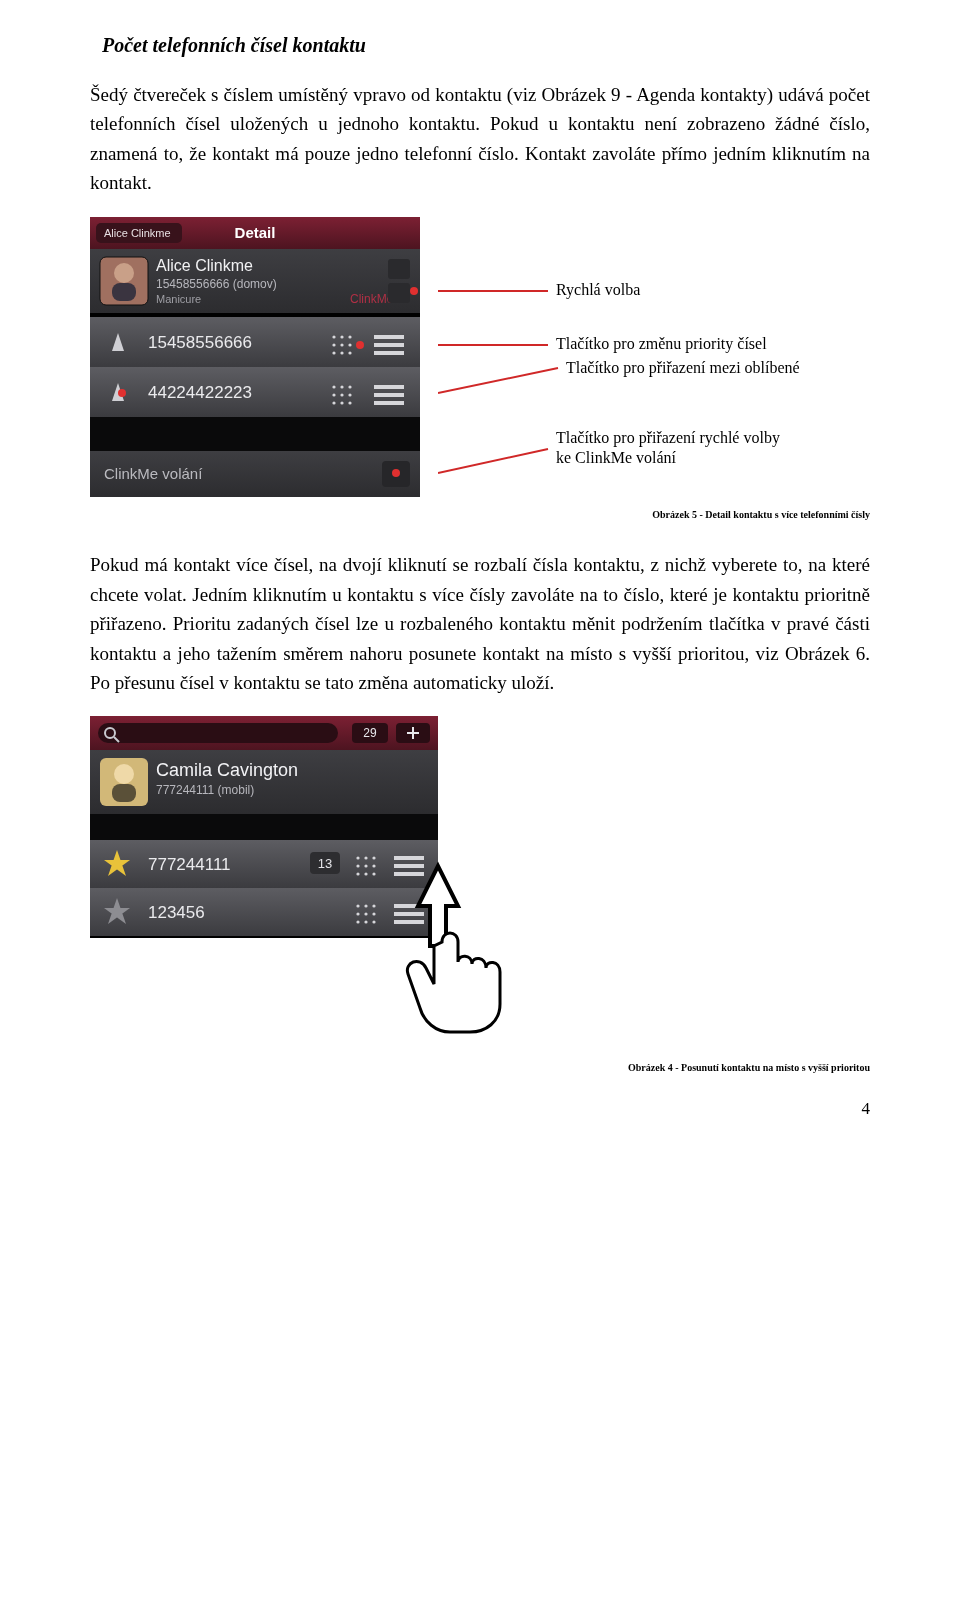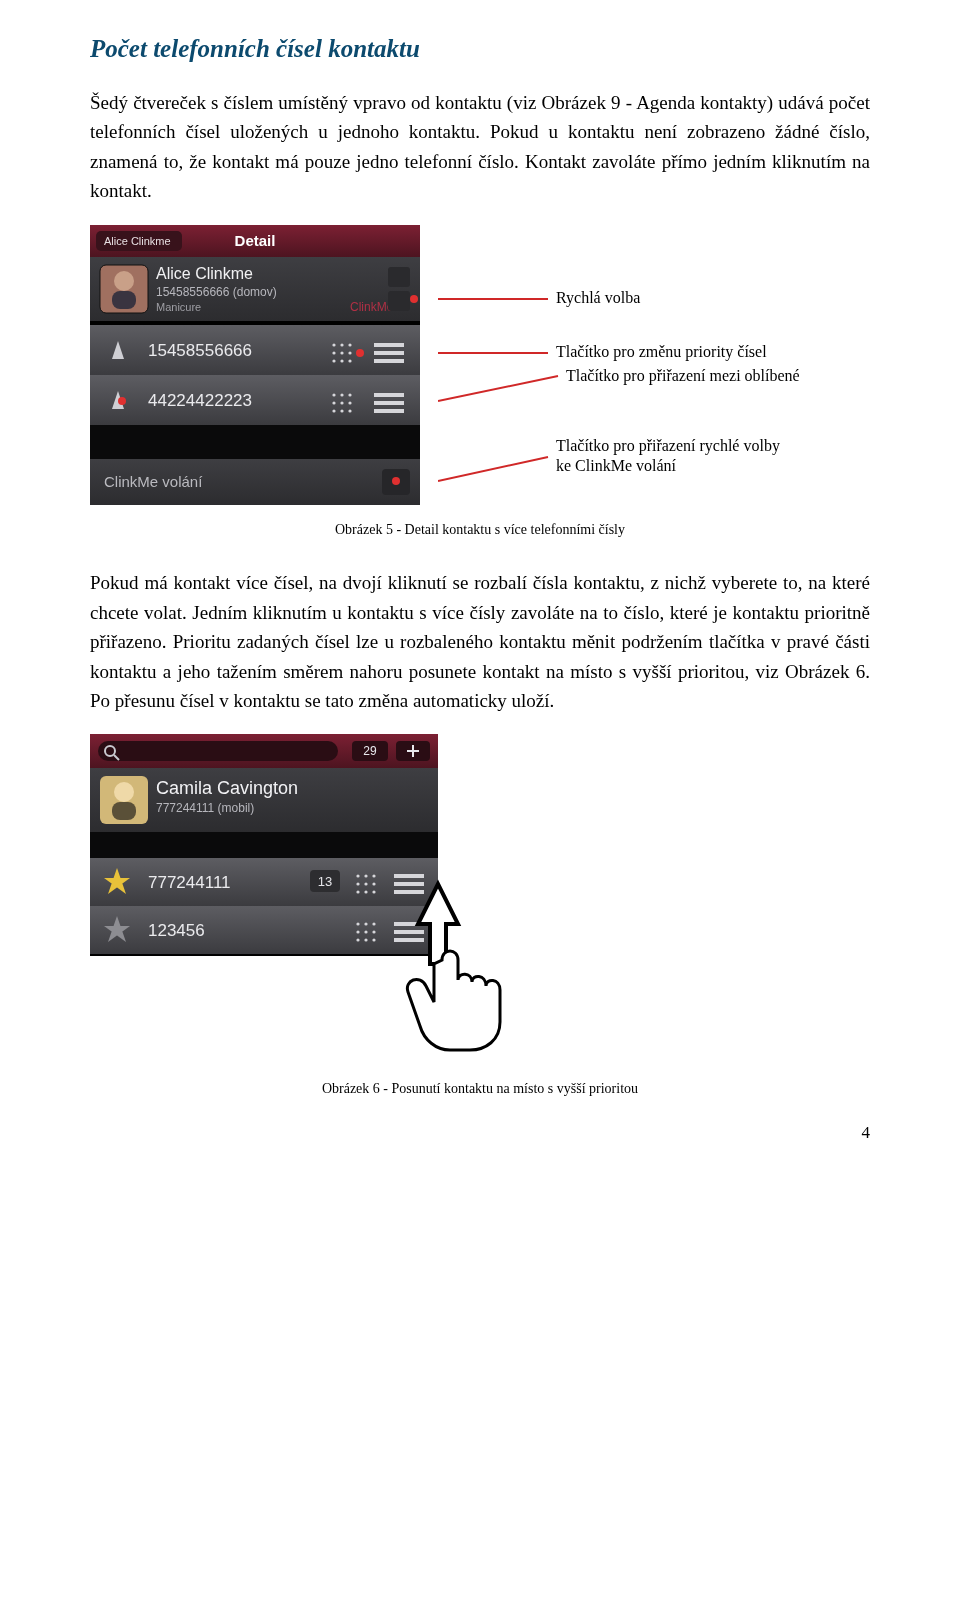--- a/index.html
+++ b/index.html
@@ -1,18 +1,18 @@
 <!DOCTYPE html>
 <html><head>
 <meta charset="utf-8">
 <style>
   html,body{margin:0;padding:0;background:#fff;color:#000;font-family:"Times New Roman",serif}
   body{width:780px;margin:0 auto;padding:30px 90px 40px 90px;line-height:1.55;font-size:19px;text-align:justify}
-  h2{color:#0c4a6e;font-style:italic;font-weight:bold;font-size:25px;margin:0 0 12px 0;text-align:left}
-  .caption{font-size:14px;font-weight:normal;text-align:center}
+  h2{color:#000000;font-style:italic;font-weight:bold;font-size:20px;margin:0 0 12px 12px;text-align:left}
+  .caption{font-size:10px;font-weight:bold;text-align:right}
   .pgnum{text-align:right;font-size:17px;margin-top:20px}
   svg{display:block}
   .shot-a{display:flex;align-items:center;margin:18px 0 6px 0}
   .shot-b{margin:16px 0 6px 0}
   .annots{margin-left:18px;display:flex;flex-direction:column}
 </style>
 </head>
 <body>
 
 <h2>Počet telefonních čísel kontaktu</h2>
@@ -220,15 +220,15 @@
                L360 316
                C346 316 334 306 330 292
                L318 258
                C314 246 330 240 336 252
                L344 268
                L344 230 Z"></path>
     </g>
   </svg>
 </div>
 
-<p class="caption" style="margin-top:24px">Obrázek 6 - Posunutí kontaktu na místo s vyšší prioritou</p>
+<p class="caption" style="margin-top:24px">Obrázek 4 - Posunutí kontaktu na místo s vyšší prioritou</p>
 
 <div class="pgnum">4</div>
 
 </body></html>

